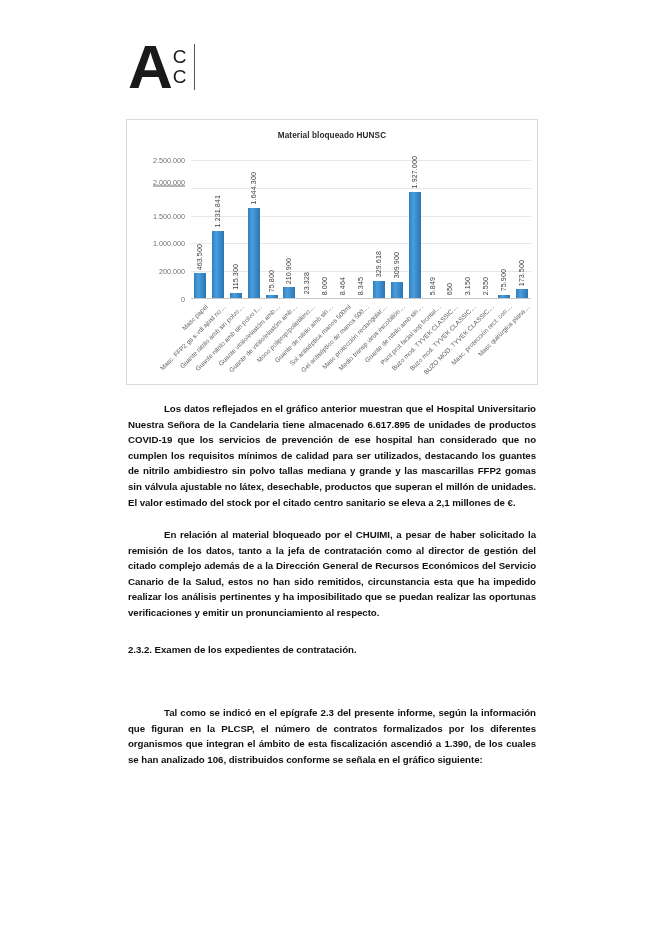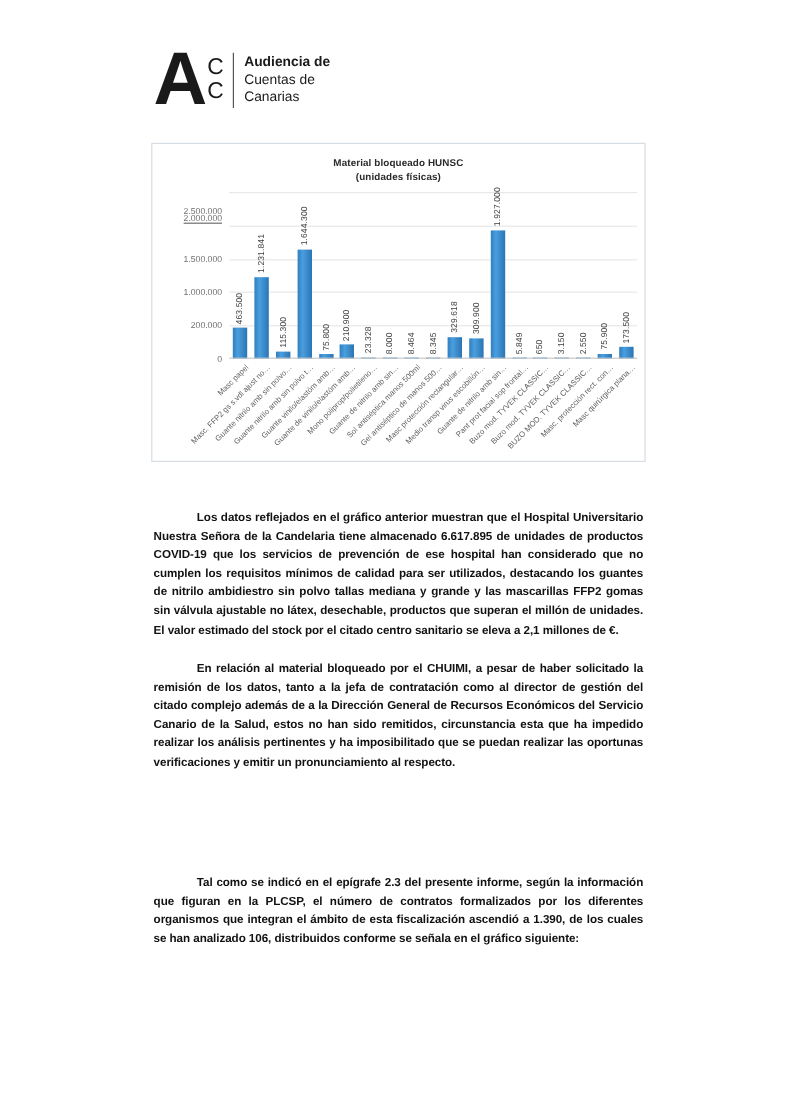--- a/index.html
+++ b/index.html
@@ -183,21 +183,21 @@
     position: absolute;
     left: 128px;
     width: 408px;
     font-size: 9.7px;
     line-height: 15.6px;
     font-weight: bold;
     color: #111111;
     text-align: justify;
     letter-spacing: -0.05px;
   }
-  .para-indent { text-indent: 36px; margin-top: 23px; }
+  .para-indent { text-indent: 36px; }
 
   .p1 { top: 401px; }
   .p2 { top: 527px; }
   .h1 { top: 642px; font-weight: bold; }
   .h2 { top: 670px; font-weight: bold; text-decoration: underline; }
   .p3 { top: 705px; }
 
   .footer-code {
     position: absolute;
     left: 0;
@@ -226,39 +226,33 @@
 
 <div class="page">
 
   <div class="logo-block">
     <div class="logo-a">A</div>
     <div class="logo-cc">
       <span>C</span>
       <span>C</span>
     </div>
     <div class="logo-divider"></div>
-    <div class="logo-text">
-      <span class="l1">Audiencia de</span>
-      <span>Cuentas de</span>
-      <span>Canarias</span>
-    </div>
   </div>
 
   <div class="chart-frame">
     <div class="chart-title">
       <span>Material bloqueado HUNSC</span>
-      <span class="l2">(unidades físicas)</span>
     </div>
     <div class="axis-labels">
         <div class="axis-tick" style="top: 139px;">0</div>
         <div class="axis-tick" style="top: 111.2px;">200.000</div>
         <div class="axis-tick" style="top: 83.4px;">1.000.000</div>
         <div class="axis-tick" style="top: 55.6px;">1.500.000</div>
         <div class="axis-tick" style="top: 22px; text-decoration: underline;">2.000.000</div>
-        <div class="axis-tick" style="top: 16px;">2.500.000</div>
+        <div class="axis-tick" style="top: 0px;">2.500.000</div>
       </div>
     <div class="plot">
         <div class="gridline" style="top: 0px;"></div>
         <div class="gridline" style="top: 27.8px;"></div>
         <div class="gridline" style="top: 55.6px;"></div>
         <div class="gridline" style="top: 83.4px;"></div>
         <div class="gridline" style="top: 111.2px;"></div>
       <div class="bars">
           <div class="bar-slot" style="left: -0.0526315px;">
             <div class="bar" style="height: 25.7706px; background: linear-gradient(to right, rgb(47, 127, 192) 0%, rgb(74, 158, 222) 35%, rgb(42, 117, 180) 100%);"></div>
@@ -359,18 +353,19 @@
         <div class="cat-label" style="left: 299.263px; transform: translateX(-100%) rotate(-45deg); transform-origin: right top;">BUZO MOD. TYVEK CLASSIC…</div>
         <div class="cat-label" style="left: 317.158px; transform: translateX(-100%) rotate(-45deg); transform-origin: right top;">Masc. protección rect. con…</div>
         <div class="cat-label" style="left: 335.053px; transform: translateX(-100%) rotate(-45deg); transform-origin: right top;">Masc quirúrgica plana…</div>
       </div>
   </div>
 
   <div class="body-text p1 para-indent">Los datos reflejados en el gráfico anterior muestran que el Hospital Universitario Nuestra Señora de la Candelaria tiene almacenado 6.617.895 de unidades de productos COVID-19 que los servicios de prevención de ese hospital han considerado que no cumplen los requisitos mínimos de calidad para ser utilizados, destacando los guantes de nitrilo ambidiestro sin polvo tallas mediana y grande y las mascarillas FFP2 gomas sin válvula ajustable no látex, desechable, productos que superan el millón de unidades. El valor estimado del stock por el citado centro sanitario se eleva a 2,1 millones de €.</div>
 
   <div class="body-text p2 para-indent">En relación al material bloqueado por el CHUIMI, a pesar de haber solicitado la remisión de los datos, tanto a la jefa de contratación como al director de gestión del citado complejo además de a la Dirección General de Recursos Económicos del Servicio Canario de la Salud, estos no han sido remitidos, circunstancia esta que ha impedido realizar los análisis pertinentes y ha imposibilitado que se puedan realizar las oportunas verificaciones y emitir un pronunciamiento al respecto.</div>
 
+  <div class="body-text h1">2.3.2. Examen de los expedientes de contratación.</div>
 
 
   <div class="body-text p3 para-indent">Tal como se indicó en el epígrafe 2.3 del presente informe, según la información que figuran en la PLCSP, el número de contratos formalizados por los diferentes organismos que integran el ámbito de esta fiscalización ascendió a 1.390, de los cuales se han analizado 106, distribuidos conforme se señala en el gráfico siguiente:</div>
 
 
 </div>
 
 </body></html>

